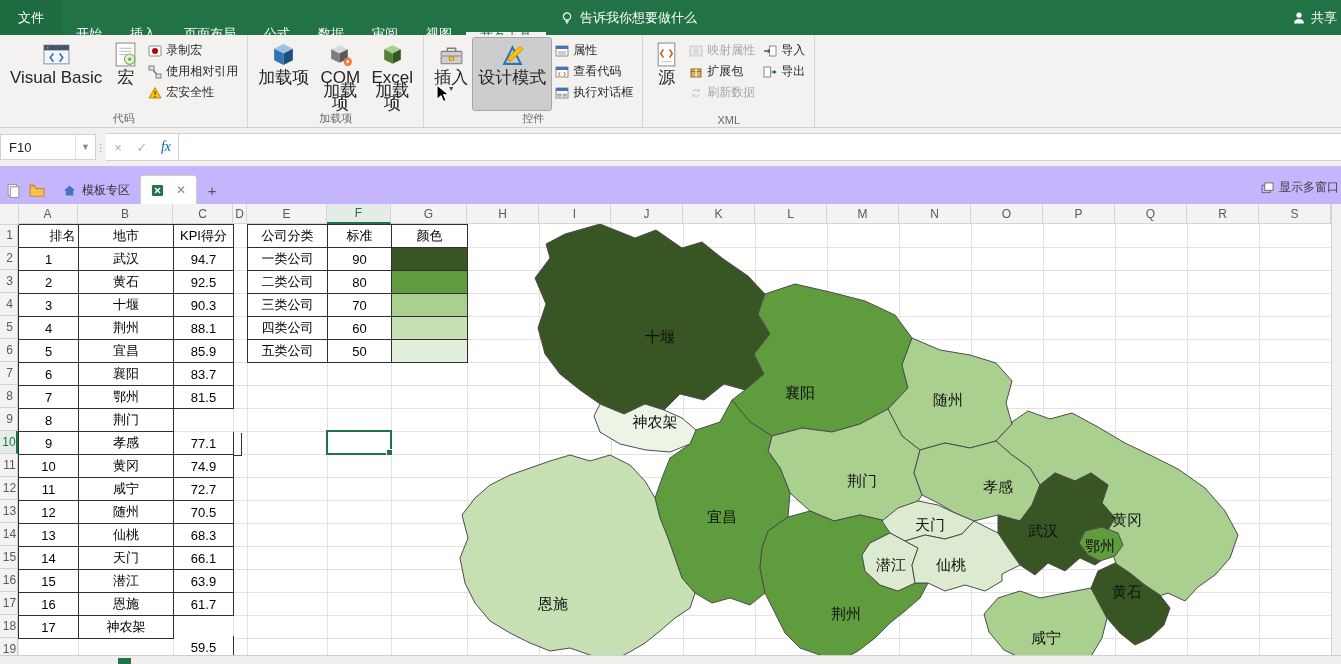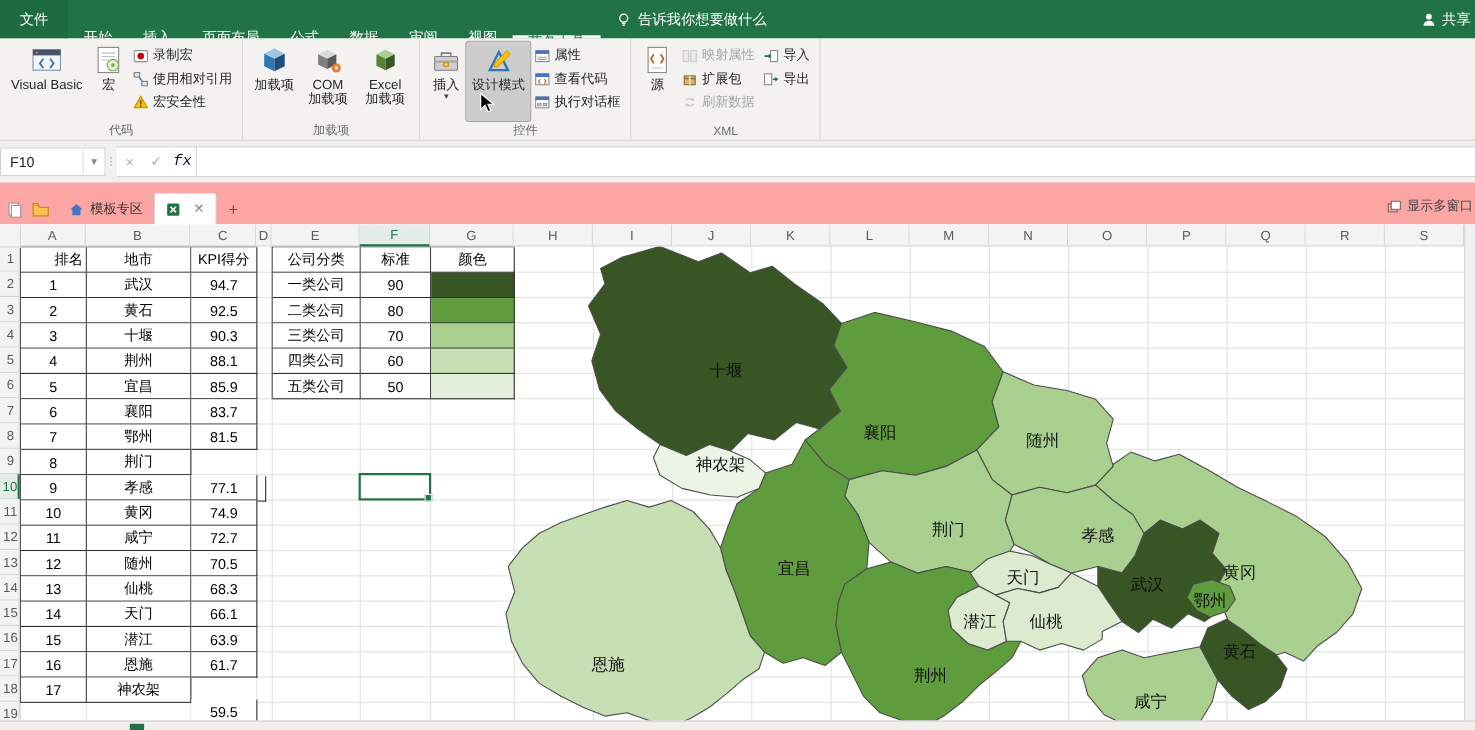--- a/index.html
+++ b/index.html
@@ -12,39 +12,39 @@
   .rtab{padding:0 14px;display:flex;align-items:center;cursor:default;margin-top:32px;}
   .rtab.active{background:#f3f2f1;color:#217346;}
   .tellme{display:flex;align-items:center;gap:6px;margin-left:14px;}
   .share{position:absolute;right:4px;top:0;height:35px;display:flex;align-items:center;gap:5px;}
   
   .ribbon{position:absolute;top:35px;left:0;right:0;height:92px;background:#f3f2f1;border-bottom:1px solid #d2d0ce;display:flex;align-items:stretch;}
   .rgroup{position:relative;border-right:1px solid #d8d6d4;padding:3px 5px 14px 5px;display:flex;align-items:flex-start;}
   .group-label{position:absolute;bottom:1px;left:0;right:0;text-align:center;font-size:11px;color:#696969;}
   .bigbtn{height:72px;display:flex;flex-direction:column;align-items:center;justify-content:flex-start;padding:3px 5px 0;border-radius:2px;box-sizing:border-box;}
   .bigbtn .ic26{width:27px;height:27px;flex:none;}
-  .bigbtn .lbl{margin-top:3px;font-size:12px;color:#262626;text-align:center;line-height:13px;}
+  .bigbtn .lbl{margin-top:3px;font-size:17px;color:#262626;text-align:center;line-height:13px;}
   .wrapw{width:42px;}
   .pressed{background:#cdcdcd;outline:1px solid #a6a6a6;}
   .smallcol{display:flex;flex-direction:column;padding-top:2px;}
   .smallbtn{display:flex;align-items:center;height:21px;font-size:12px;color:#262626;padding:0 4px;gap:4px;white-space:nowrap;}
   .smallbtn .ic14{width:14px;height:14px;flex:none;}
   .disabled{color:#a6a6a6;}
   .disabled svg{opacity:.45;}
   .dd{font-size:7px;color:#444;line-height:7px;margin-top:1px;}
   
   .fxbar{position:absolute;top:128px;left:0;right:0;height:38px;background:#f1f0ef;border-bottom:1px solid #d6d4d2;display:flex;align-items:center;padding:0;}
   .namebox{width:96px;height:26px;background:#fff;border:1px solid #d4d2d0;display:flex;align-items:center;font-size:13px;color:#222;padding-left:8px;box-sizing:border-box;}
   .nb-arrow{margin-left:auto;padding:0 5px;color:#8a8a8a;font-size:9px;border-left:1px solid #e2e0de;height:100%;display:flex;align-items:center;}
   .fxsplit{width:10px;height:26px;display:flex;align-items:center;justify-content:center;color:#9a9a9a;font-size:10px;}
   .fxbtn{width:24px;height:26px;display:flex;align-items:center;justify-content:center;color:#b0b0b0;font-size:13px;background:#fff;border-top:1px solid #d4d2d0;border-bottom:1px solid #d4d2d0;}
-  .fxbtn.fx{color:#0f172a;font-family:Liberation Mono, monospace;font-style:italic;font-size:14px;}
+  .fxbtn.fx{color:#0369a1;font-family:Liberation Serif, serif;font-style:italic;font-size:14px;}
   .fxinput{flex:1;height:26px;background:#fff;border:1px solid #d4d2d0;border-right:none;margin-right:0;font-size:13px;display:flex;align-items:center;padding-left:6px;color:#222;}
   
-  .doctabs{position:absolute;top:166px;left:0;right:0;height:38px;background:#fca5a5;display:flex;align-items:flex-end;}
+  .doctabs{position:absolute;top:166px;left:0;right:0;height:38px;background:#c4b5fd;display:flex;align-items:flex-end;}
   .dt-icons{display:flex;align-items:center;gap:8px;padding:0 8px 6px 6px;}
   .dtab{height:28px;display:flex;align-items:center;gap:6px;font-size:12px;color:#333;padding:0 10px;}
   .dtab.active{background:#fff;border:1px solid #d0cecc;border-bottom:none;border-radius:3px 3px 0 0;}
   .dtab .close{margin-left:6px;color:#888;font-size:12px;}
   .newtab{width:22px;height:22px;margin:0 0 3px 4px;display:flex;align-items:center;justify-content:center;color:#555;font-size:15px;}
   .dt-right{position:absolute;right:2px;bottom:8px;display:flex;align-items:center;gap:5px;font-size:12px;color:#444;white-space:nowrap;}
   
   .sheet{position:absolute;top:204px;left:0;width:1341px;height:460px;background:#fff;overflow:hidden;}
   .col-h,.row-h{position:absolute;background:#f3f3f3;color:#5a5a5a;font-size:12px;display:flex;align-items:center;justify-content:center;box-sizing:border-box;border-right:1px solid #d4d4d4;border-bottom:1px solid #d4d4d4;z-index:4;}
   .col-h{top:0;height:20px;}

